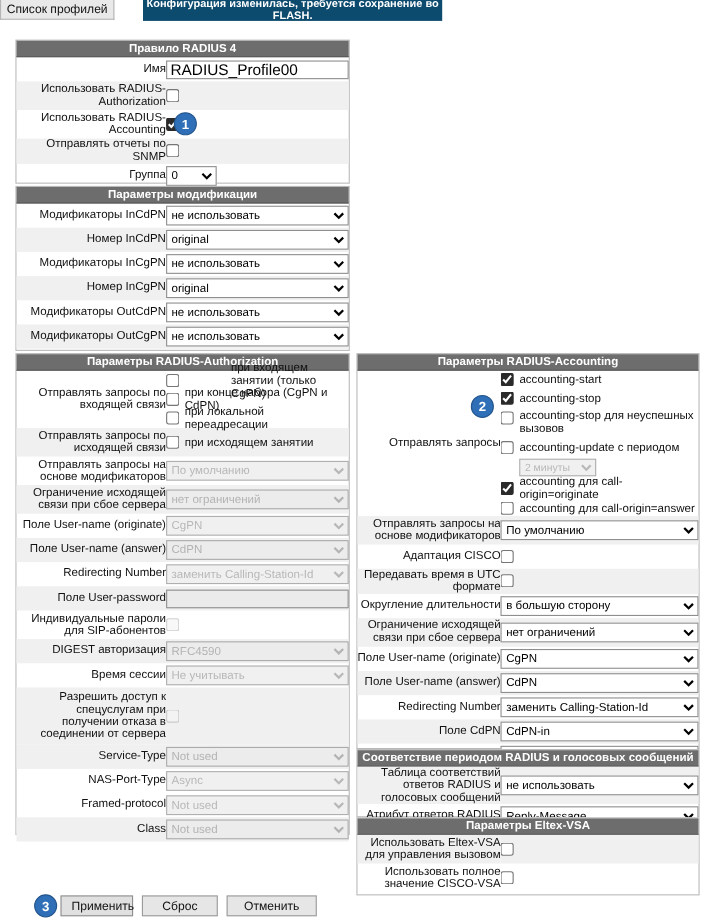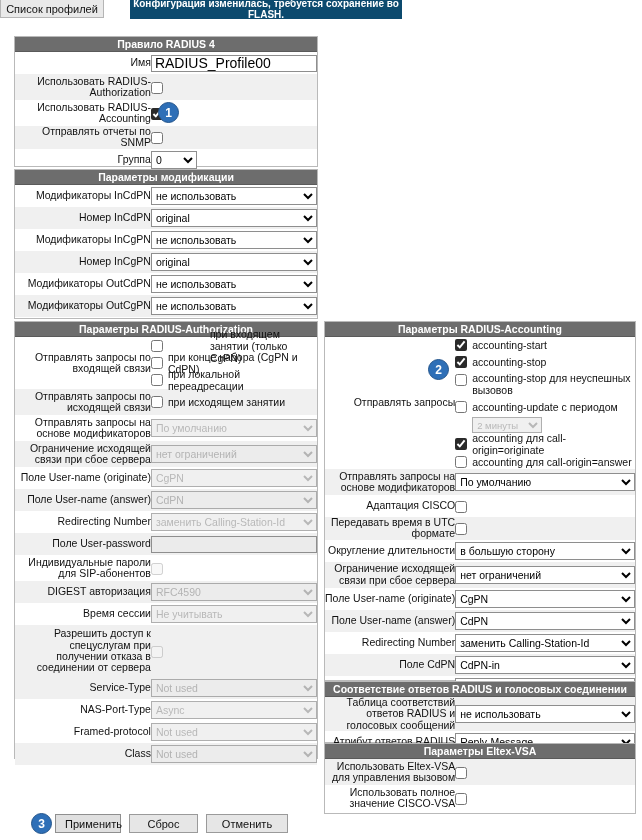--- a/index.html
+++ b/index.html
@@ -318,21 +318,21 @@
       </tr>
       <tr class="row">
         <td class="lbl" style="width:42%;">Поле CgPN</td>
         <td class="fld"><select class="sel"><option>CgPN-in</option></select></td>
       </tr>
     </tbody>
       </table>
   </div>
 
   <div class="panel" style="left:324px; top:681px; width:312px; height:62px;">
-    <div class="bar">Соответствие ответов RADIUS и голосовых соединении</div>
+    <div class="bar">Соответствие периодом RADIUS и голосовых сообщений</div>
     <table class="form">
       <tbody>
           <tr class="row alt" style="height:26px;">
         <td class="lbl" style="width:42%;">Таблица соответствий ответов RADIUS и голосовых сообщений</td>
         <td class="fld"><select class="sel"><option>не использовать</option></select></td>
       </tr>
       <tr class="row">
         <td class="lbl" style="width:42%;">Атрибут ответов RADIUS</td>
         <td class="fld"><select class="sel"><option>Reply-Message</option></select></td>
       </tr>

